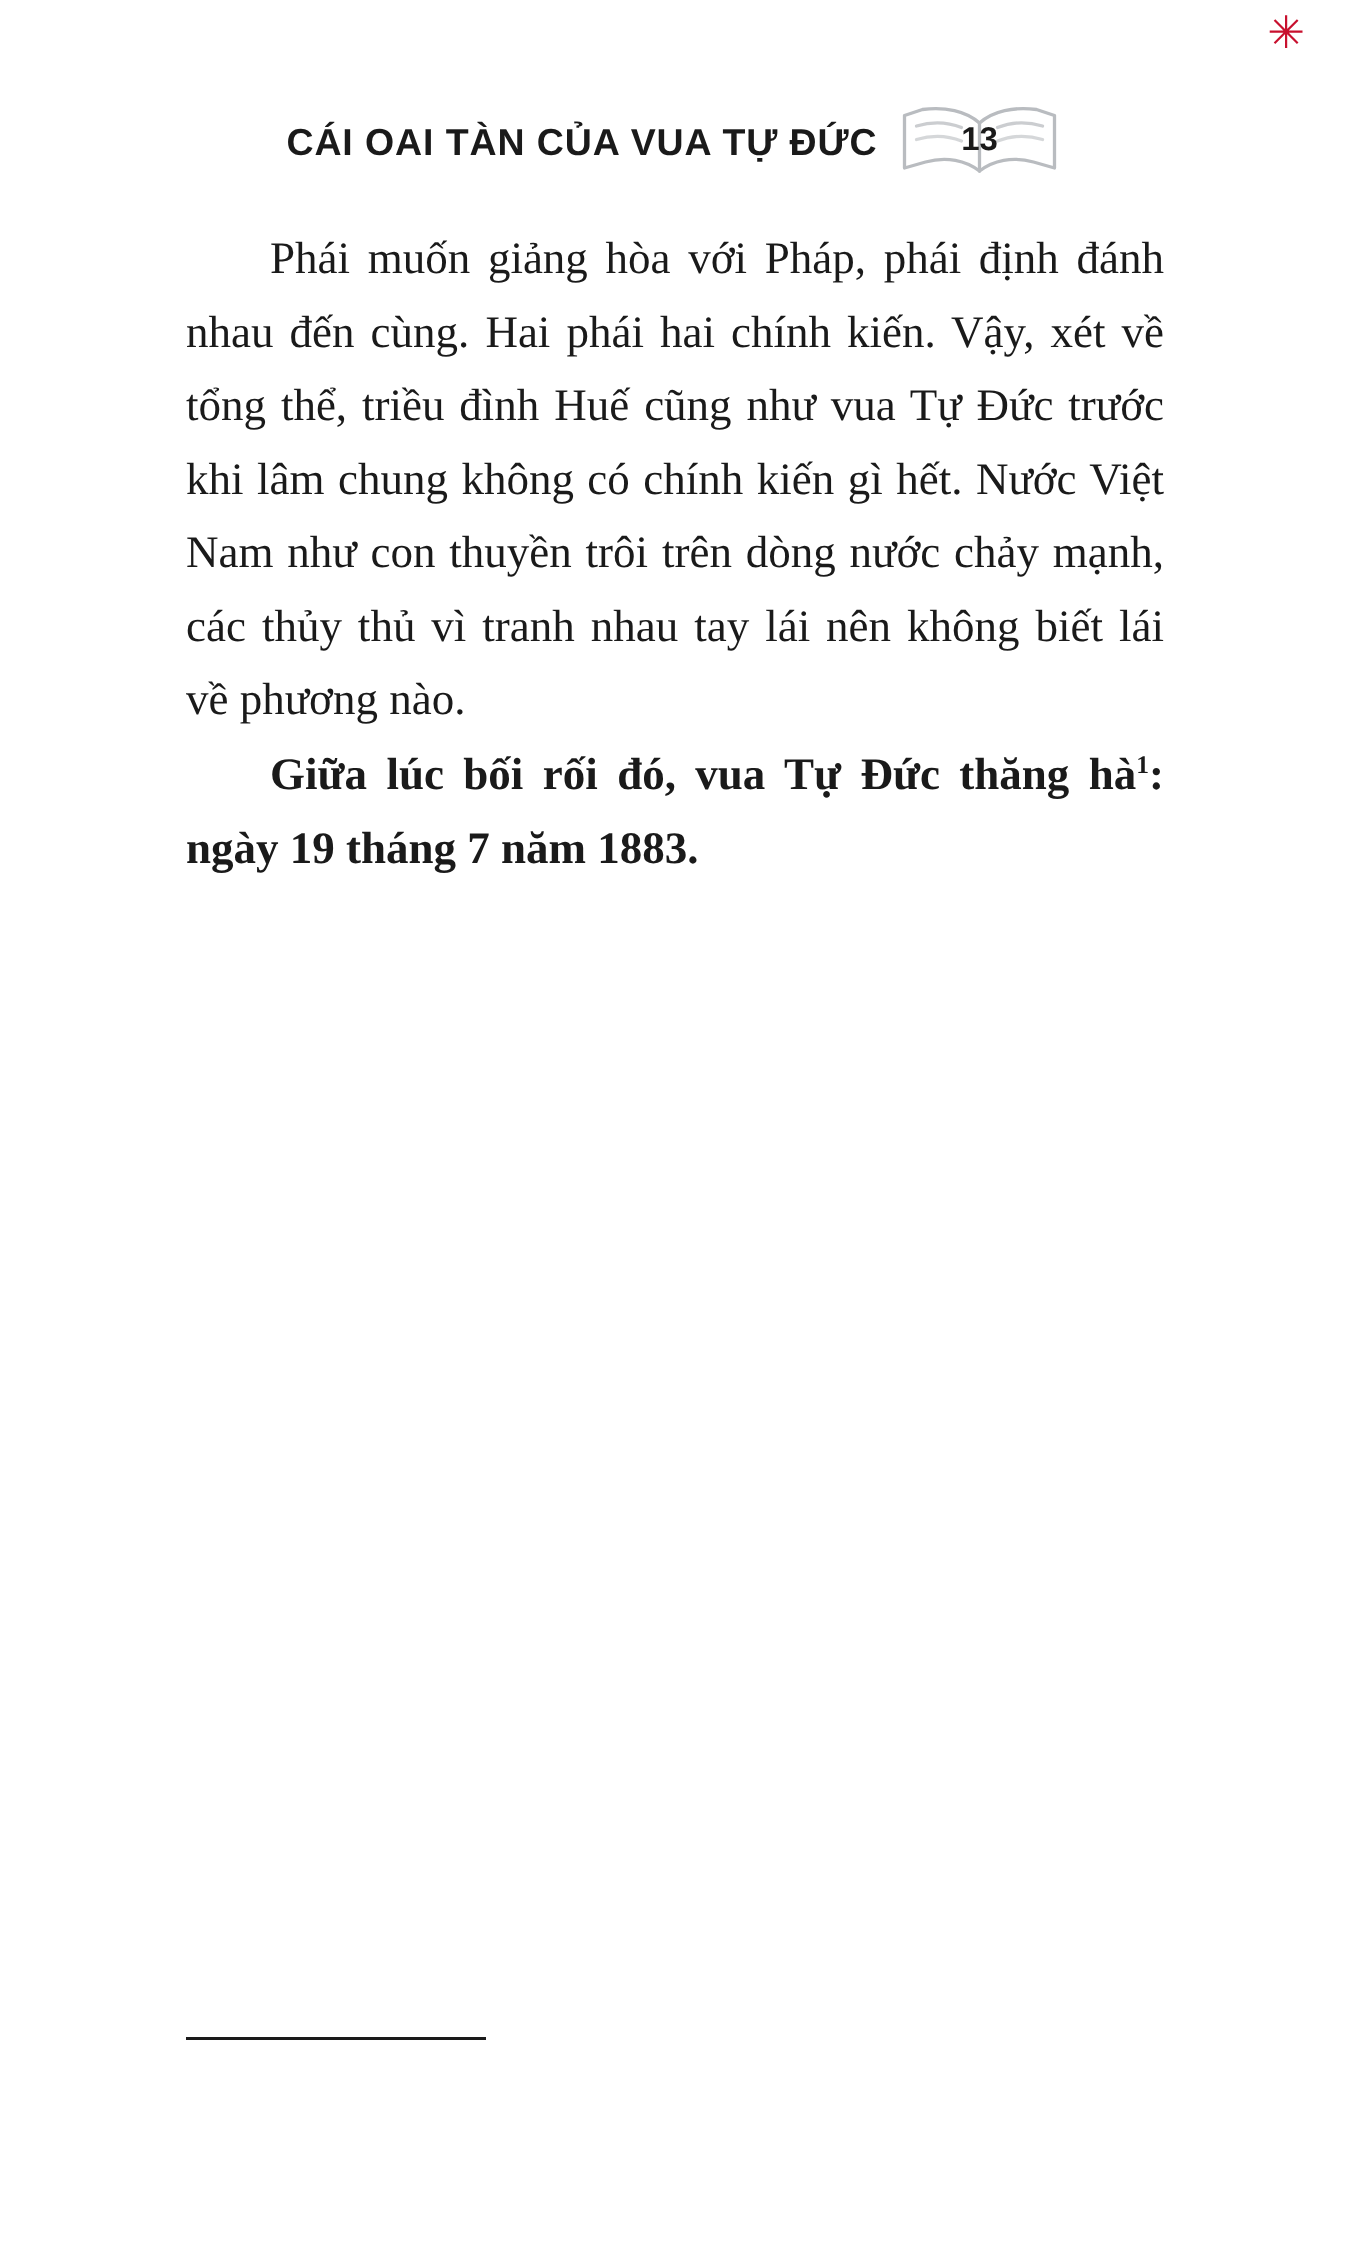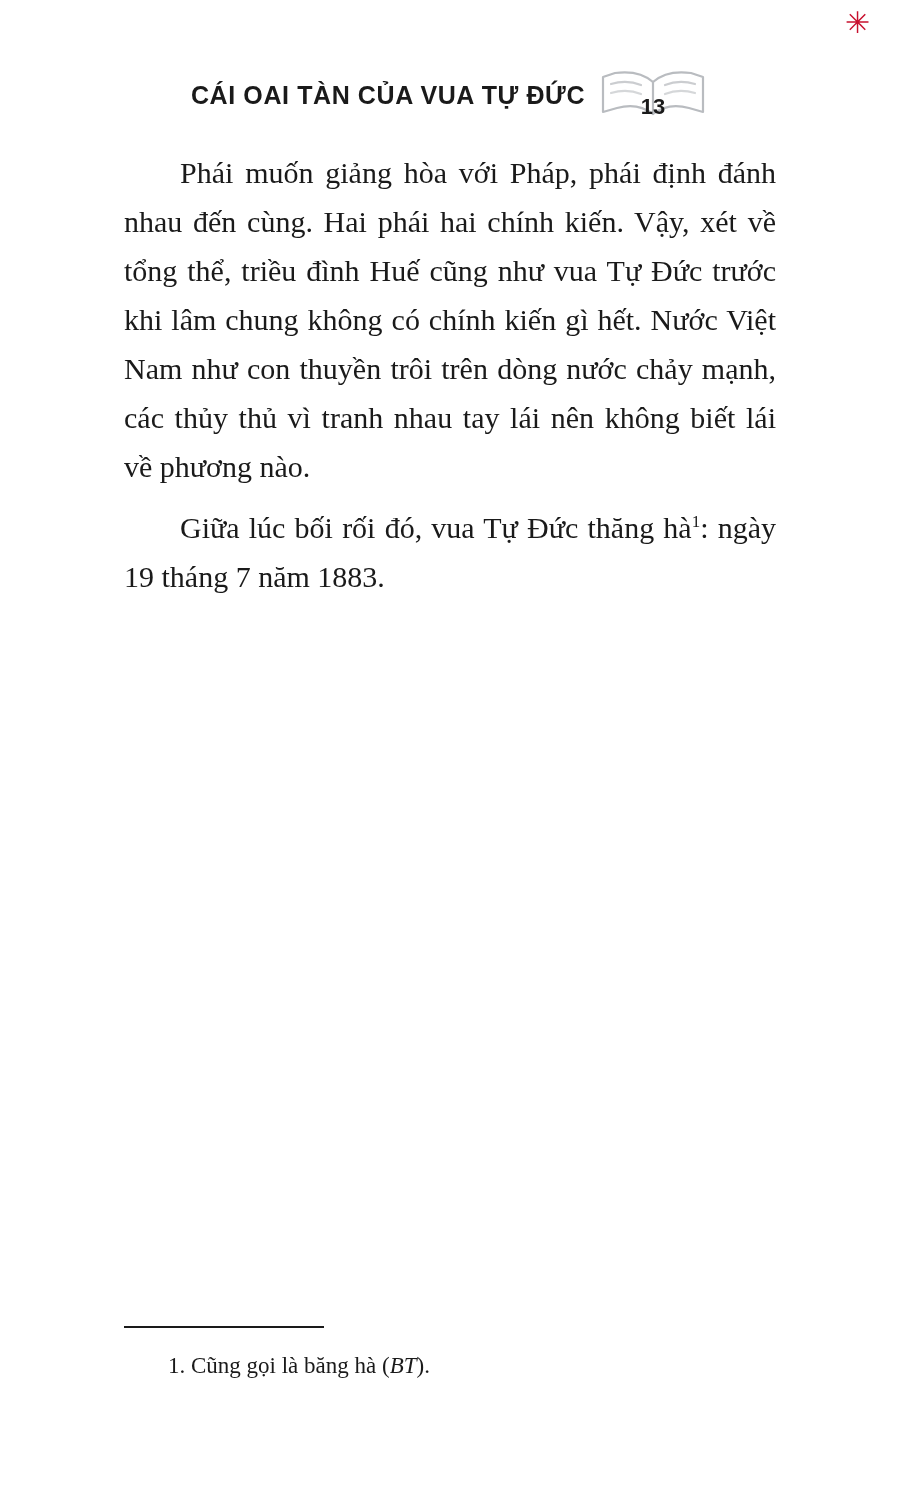--- a/index.html
+++ b/index.html
@@ -52,21 +52,21 @@
     font-size: 25px;
     letter-spacing: 0.6px;
     color: #1a1a1a;
     white-space: nowrap;
   }
   .rh-folio-wrap {
     position: relative;
     width: 112px;
     height: 58px;
     display: flex;
-    align-items: flex-end;
+    align-items: center;
     justify-content: center;
   }
   .rh-folio-wrap svg {
     position: absolute;
     top: 0;
     left: 0;
   }
   .rh-folio {
     position: relative;
     font-family: "Liberation Sans", sans-serif;
@@ -88,21 +88,22 @@
     font-size: 30px;
     line-height: 49px;
     text-align: justify;
     text-justify: inter-word;
     hyphens: none;
   }
   .body-text p.indent {
     text-indent: 56px;
   }
   .body-text p + p {
-    margin-top: 12px;
+    margin-top: 1px;
+    font-weight: bold;
   }
   sup.fn-ref {
     font-size: 17px;
     vertical-align: super;
     line-height: 0;
   }
 
   
   .footnote {
     position: absolute;
@@ -151,16 +152,15 @@
     </div>
   </div>
 
   <div class="body-text">
     <p class="indent">Phái muốn giảng hòa với Pháp, phái định đánh nhau đến cùng. Hai phái hai chính kiến. Vậy, xét về tổng thể, triều đình Huế cũng như vua Tự Đức trước khi lâm chung không có chính kiến gì hết. Nước Việt Nam như con thuyền trôi trên dòng nước chảy mạnh, các thủy thủ vì tranh nhau tay lái nên không biết lái về phương nào.</p>
     <p class="indent"><span>Giữa lúc bối rối đó, vua Tự Đức thăng hà</span><sup class="fn-ref">1</sup><span>: ngày 19 tháng 7 năm 1883.</span></p>
   </div>
 
   <div class="footnote">
     <div class="footnote-rule"></div>
-    <div class="footnote-text"><span>1. Cũng gọi là băng hà (</span><em>BT</em><span>).</span></div>
   </div>
 
 </div>
 
 </body></html>

